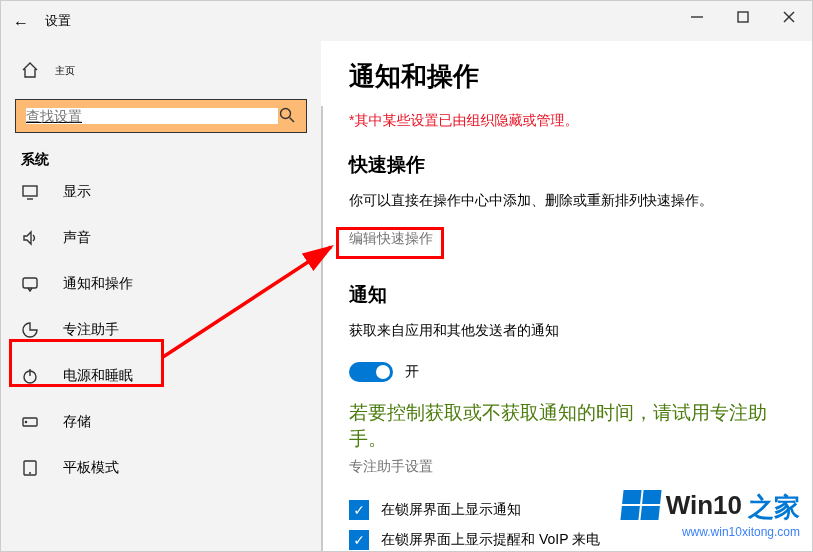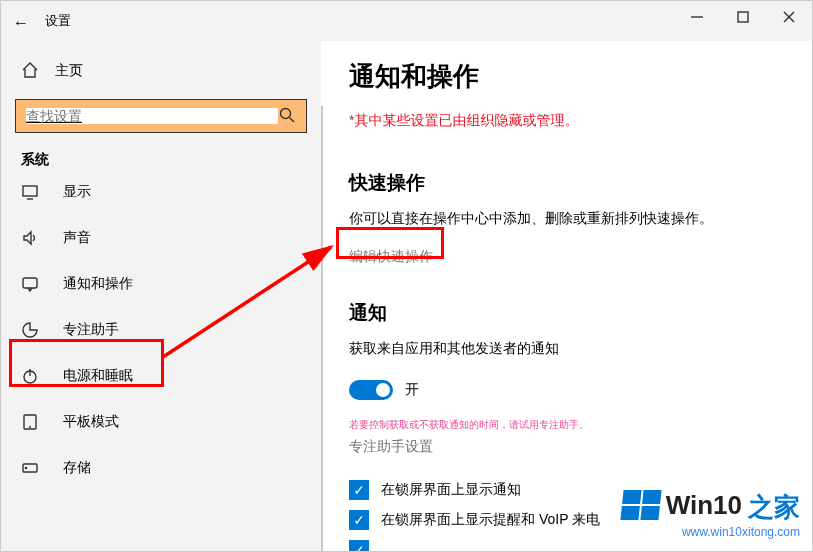--- a/index.html
+++ b/index.html
@@ -27,21 +27,21 @@
   .window-controls div { width: 46px; height: 32px; display: flex; align-items: center; justify-content: center; font-size: 13px; }
   
   .main { display: flex; height: calc(100% - 40px); }
   .sidebar {
     width: 320px;
     background: #f3f3f3;
     padding-top: 10px;
   }
   .home-row {
     display: flex; align-items: center; height: 40px;
-    padding-left: 20px; gap: 16px; font-size: 14px;
+    padding-left: 20px; gap: 16px; font-size: 10px;
   }
   .search-wrap { padding: 8px 14px 18px 14px; }
   .search {
     width: 100%; height: 34px; border: 1px solid #333;
     display: flex; align-items: center; justify-content: space-between;
     padding: 0 10px; background: #fdba74; font-size: 14px; text-decoration: underline;
   }
   .search input { border: none; outline: none; flex: 1; font-size: 14px; font-family: inherit; }
   .group-label { padding: 0 20px 14px 20px; font-weight: 600; font-size: 14px; }
   .nav-item {
@@ -50,25 +50,25 @@
   }
   .nav-item .icon { width: 18px; display: inline-flex; justify-content: center; }
   
   .content {
     flex: 1; padding: 18px 28px 0 28px; position: relative; overflow: hidden;
   }
   .scroll-indicator {
     position: absolute; left: 0; top: 65px; width: 2px; height: 470px; background: #c9c9c9;
   }
   h1 { font-size: 26px; font-weight: 600; margin-bottom: 18px; }
-  .warn { color: #e81123; font-size: 14px; margin-bottom: 40px; }
+  .warn { color: #e81123; font-size: 14px; margin-bottom: 22px; }
   h2 { font-size: 19px; font-weight: 600; margin-bottom: 14px; }
   .para { font-size: 14px; margin-bottom: 20px; }
   .link { color: #737373; font-size: 14px; display: inline-block; }
-  .sub { color: #ec4899; font-size: 10px; margin-bottom: 6px; }
+  .sub { color: #4d7c0f; font-size: 19px; margin-bottom: 6px; }
   .section { margin-bottom: 24px; }
   
   .toggle-row { display: flex; align-items: center; gap: 12px; margin: 10px 0 18px 0; }
   .toggle {
     width: 44px; height: 20px; border-radius: 10px;
     background: #0078d4; position: relative;
   }
   .toggle::after {
     content: ""; position: absolute; right: 3px; top: 3px;
     width: 14px; height: 14px; border-radius: 50%; background: #fff;
@@ -184,34 +184,34 @@
           <svg class="i" viewBox="0 0 18 18">
             <circle cx="9" cy="10" r="6"></circle>
             <line x1="9" y1="2" x2="9" y2="9"></line>
           </svg>
         </span>
       <span>电源和睡眠</span>
     </div>
     <div class="nav-item">
       <span class="icon">
           <svg class="i" viewBox="0 0 18 18">
+            <rect x="2" y="5" width="14" height="8" rx="1"></rect>
+            <circle cx="5" cy="9" r="0.6" fill="#333"></circle>
+          </svg>
+        </span>
+      <span>存储</span>
+    </div>
+    <div class="nav-item">
+      <span class="icon">
+          <svg class="i" viewBox="0 0 18 18">
             <rect x="3" y="2" width="12" height="14" rx="1"></rect>
             <line x1="8" y1="14" x2="10" y2="14"></line>
           </svg>
         </span>
       <span>平板模式</span>
-    </div>
-    <div class="nav-item">
-      <span class="icon">
-          <svg class="i" viewBox="0 0 18 18">
-            <rect x="2" y="5" width="14" height="8" rx="1"></rect>
-            <circle cx="5" cy="9" r="0.6" fill="#333"></circle>
-          </svg>
-        </span>
-      <span>存储</span>
     </div>
   </div>
 
   <div class="content">
     <div class="scroll-indicator"></div>
     <h1>通知和操作</h1>
     <div class="warn">*其中某些设置已由组织隐藏或管理。</div>
 
     <div class="section">
       <h2>快速操作</h2>

